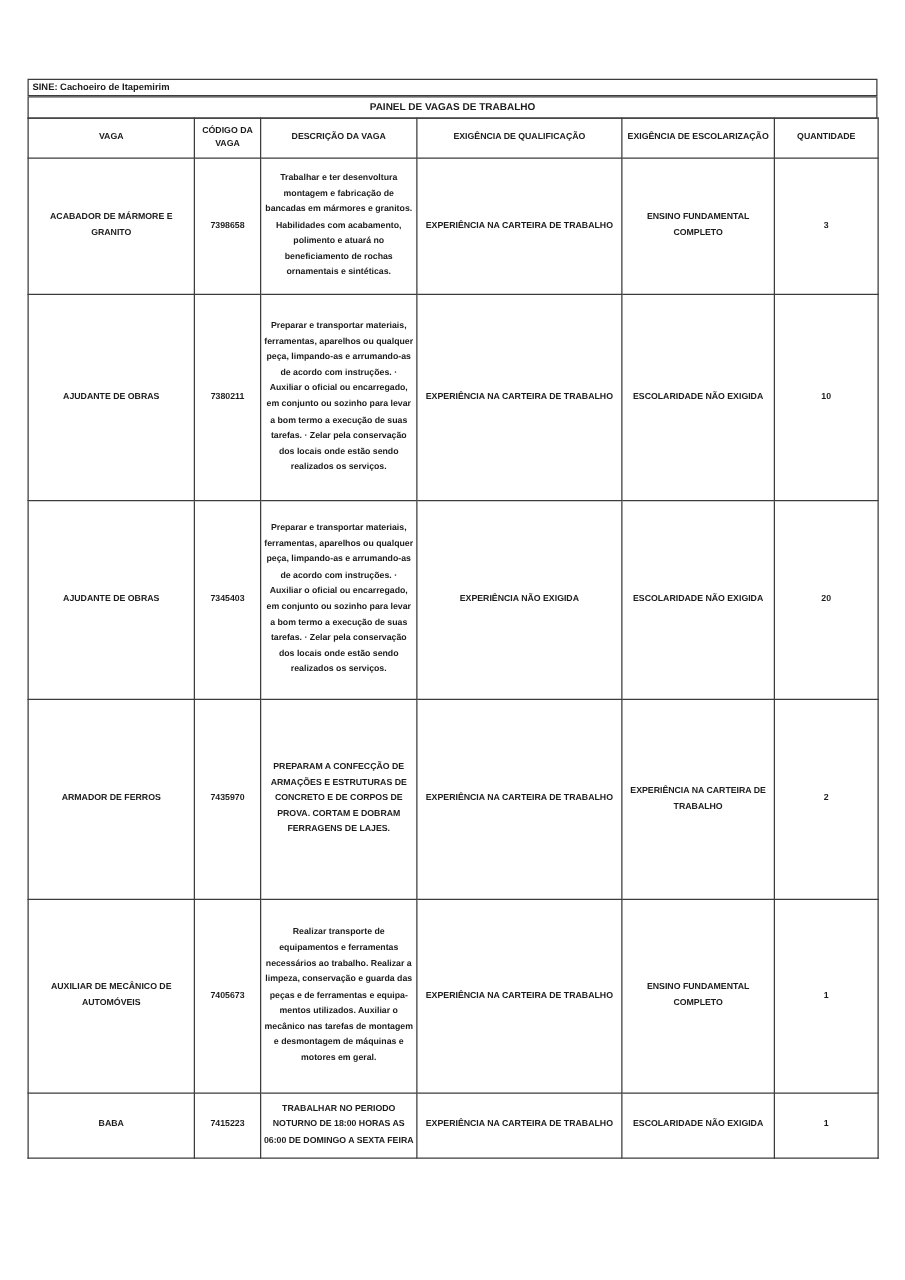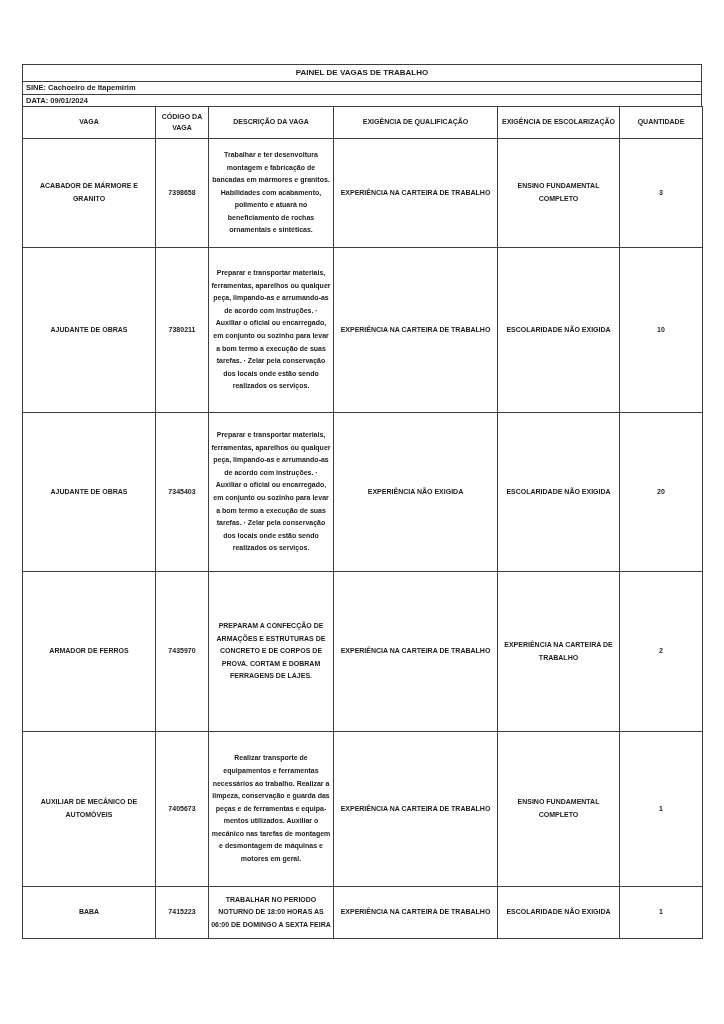--- a/index.html
+++ b/index.html
@@ -86,23 +86,22 @@
   col.c-codigo        { width: 53px; }
   col.c-descricao     { width: 125px; }
   col.c-qualificacao  { width: 164px; }
   col.c-escolarizacao { width: 122px; }
   col.c-quantidade    { width: 83px; }
 </style>
 </head>
 <body>
 
 <div class="doc">
+  <div class="box info-box">SINE: Cachoeiro de Itapemirim</div>
   <div class="box title-box">PAINEL DE VAGAS DE TRABALHO</div>
-  <div class="box info-box">SINE: Cachoeiro de Itapemirim</div>
-  <div class="box info-box date">DATA: 09/01/2024</div>
 
   <table class="vagas">
     <colgroup>
       <col class="c-vaga">
       <col class="c-codigo">
       <col class="c-descricao">
       <col class="c-qualificacao">
       <col class="c-escolarizacao">
       <col class="c-quantidade">
     </colgroup>

